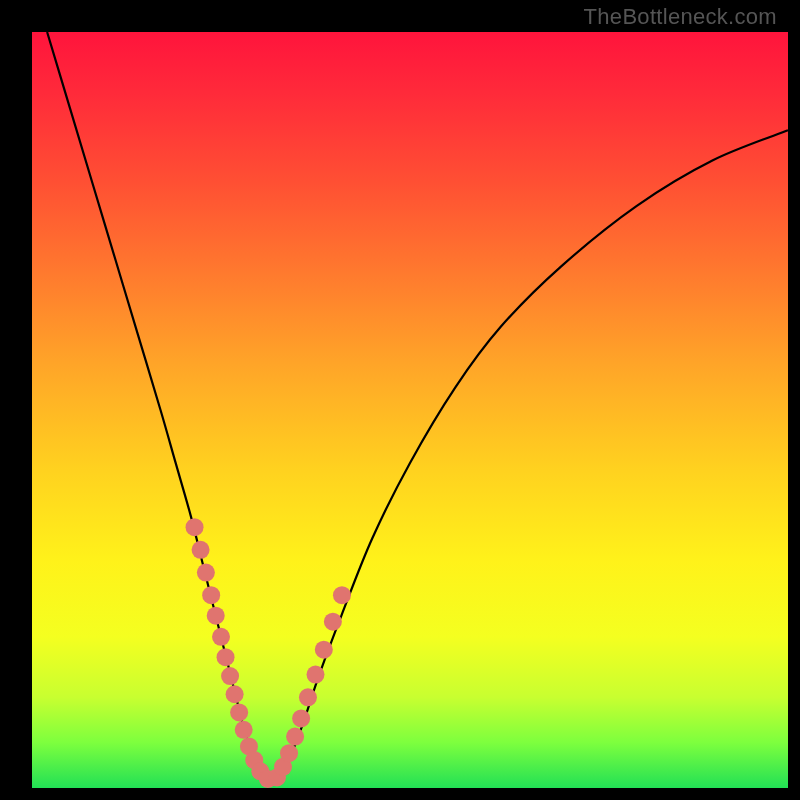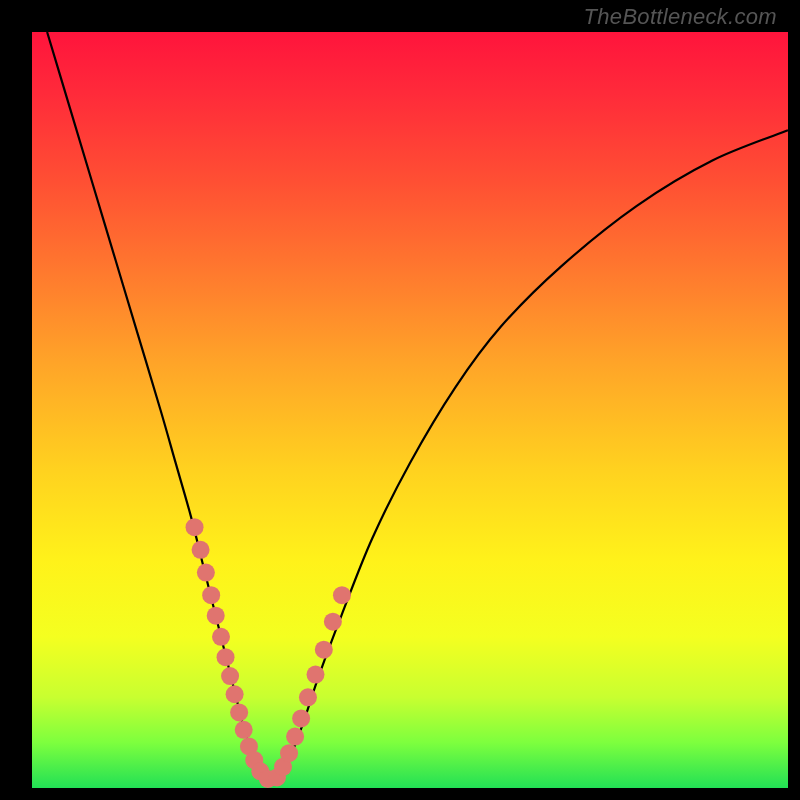--- a/index.html
+++ b/index.html
@@ -9,21 +9,20 @@
     height: 800px;
     overflow: hidden;
     background: #000;
     font-family: Arial, Helvetica, sans-serif;
   }
   .frame {
     position: absolute;
     left: 0; top: 0;
     width: 787px; height: 800px;
     background: #000;
-    font-style: italic;
   }
   .plot {
     position: absolute;
     left: 32px;
     top: 32px;
     width: 756px;
     height: 756px;
     
     background: linear-gradient(to bottom,
       #ff143c 0%,

